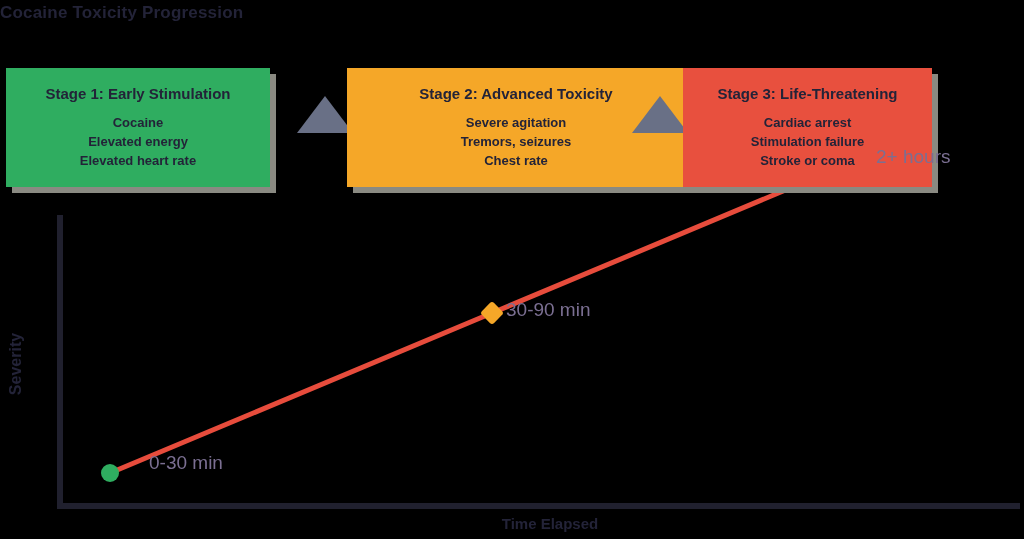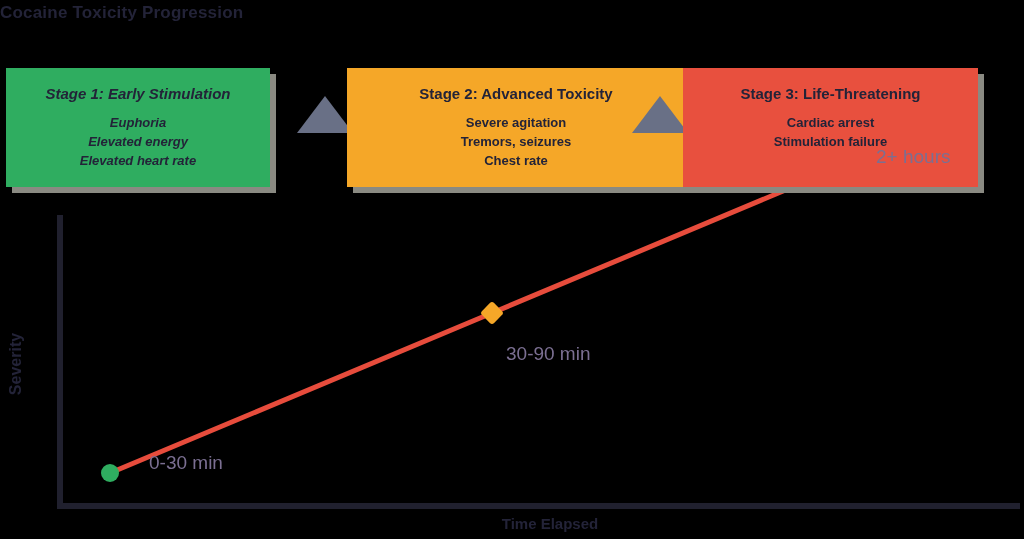--- a/index.html
+++ b/index.html
@@ -15,39 +15,39 @@
     color: var(--ink); z-index: 3; letter-spacing: 0.2px;
   }
   .stage {
     position: absolute; top: 68px; height: 119px;
     text-align: center; color: var(--ink);
     box-shadow: 6px 6px 0 var(--shadow);
     z-index: 2; box-sizing: border-box;
   }
   .stage-title { margin-top: 17px; font-size: 15px; font-weight: bold; }
   .stage-items { margin-top: 11px; font-size: 13px; font-weight: 600; line-height: 19px; }
-  .stage1 { left: 6px;   width: 264px; font-style: italic; }
+  .stage1 { left: 6px;   width: 264px; }
   .stage2 { left: 347px; width: 338px; }
-  .stage3 { left: 683px; width: 295px; }
+  .stage3 { left: 683px; width: 249px; }
   .arrow {
     position: absolute; top: 96px; width: 0; height: 0;
     border-left: 28px solid transparent;
     border-right: 28px solid transparent;
     border-bottom: 37px solid var(--arrow);
     z-index: 2;
   }
   .arrow1 { left: 297px; }
   .arrow2 { left: 632px; }
   #chart { position: absolute; left: 0; top: 0; z-index: 1; }
   .anno {
     position: absolute; font-size: 19px; font-weight: 400;
     color: var(--anno); z-index: 3; white-space: nowrap; text-align: right;
   }
   .anno0 { left: 149px; top: 452px; }
-  .anno1 { left: 506px; top: 299px; margin-top: 44px; }
+  .anno1 { left: 506px; top: 299px; }
   .anno2 { left: 876px; top: 146px; }
   .xlabel {
     position: absolute; left: 390px; top: 515px; width: 320px;
     text-align: center; font-size: 15px; font-weight: bold;
     color: var(--ink); z-index: 1;
   }
   .ylabel {
     position: absolute; left: -39px; top: 355px; width: 110px;
     text-align: center; font-size: 16px; font-weight: bold;
     color: var(--ink); transform: rotate(-90deg); z-index: 1;
@@ -63,21 +63,21 @@
     <line x1="57" y1="506" x2="1020" y2="506" stroke="#20202e" stroke-width="6"></line>
     <polyline points="110,473 492,313 874,153" fill="none" stroke="#e74c3c" stroke-width="5" stroke-linecap="round" stroke-linejoin="round"></polyline>
     <circle cx="110" cy="473" r="9" fill="#2fad60"></circle>
     <rect x="483.5" y="304.5" width="17" height="17" rx="3" fill="#f5a728" transform="rotate(45 492 313)"></rect>
     <rect x="865.5" y="144.5" width="17" height="17" rx="3" fill="#e8503e" transform="rotate(45 874 153)"></rect>
   </svg>
 
 <div class="stage stage1" style="background: rgb(47, 173, 96);">
   <div class="stage-title">Stage 1: Early Stimulation</div>
   <div class="stage-items">
-    <div>Euphoria</div>
+    <div>Cocaine</div>
     <div>Elevated energy</div>
     <div>Elevated heart rate</div>
   </div>
 </div>
 
 <div class="arrow arrow1"></div>
 
 <div class="stage stage2" style="background: rgb(245, 167, 40);">
   <div class="stage-title">Stage 2: Advanced Toxicity</div>
   <div class="stage-items">
@@ -87,20 +87,21 @@
   </div>
 </div>
 
 <div class="arrow arrow2"></div>
 
 <div class="stage stage3" style="background: rgb(232, 80, 62);">
   <div class="stage-title">Stage 3: Life-Threatening</div>
   <div class="stage-items">
     <div>Cardiac arrest</div>
     <div>Stimulation failure</div>
+    <div>Stroke or coma</div>
   </div>
 </div>
 
 <div class="anno anno0">0-30 min</div>
 <div class="anno anno1">30-90 min</div>
 <div class="anno anno2">2+ hours</div>
 
 <div class="xlabel">Time Elapsed</div>
 <div class="ylabel">Severity</div>
 

